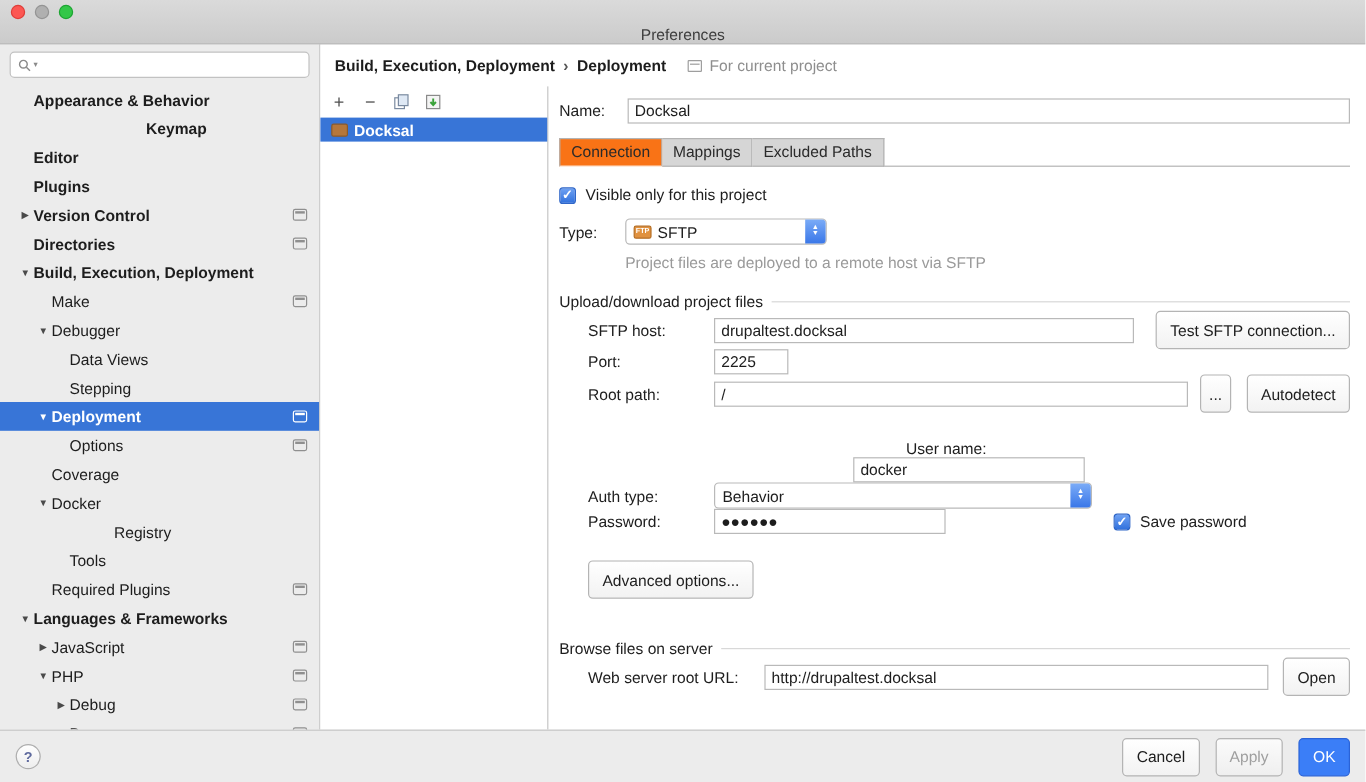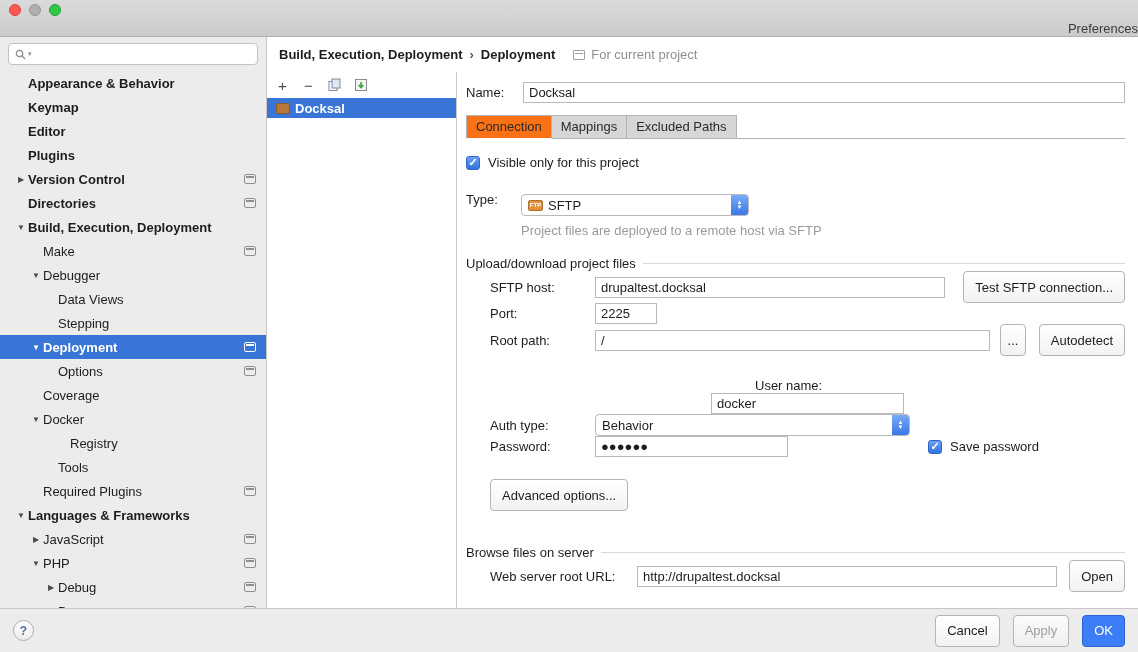--- a/index.html
+++ b/index.html
@@ -7,21 +7,21 @@
   body { font-family:"Liberation Sans", sans-serif; font-size:13px; color:#1d1d1d; background:#fff; overflow:hidden; }
   .window { width:1138px; height:652px; display:flex; flex-direction:column; }
 
   
   .titlebar { flex:0 0 22px; background:linear-gradient(#dadada,#cbcbcb); border-bottom:1px solid #b0b0b0; position:relative; display:flex; align-items:center; }
   .traffic { position:absolute; left:9px; top:4px; display:flex; gap:8px; }
   .tl { width:12px; height:12px; border-radius:50%; display:inline-block; }
   .tl.red { background:#fc5753; border:1px solid #df3e39; }
   .tl.gray { background:#b0b0b0; border:1px solid #949494; }
   .tl.green { background:#33c748; border:1px solid #1da532; }
-  .title { width:100%; text-align:right; color:#3d3d3d;margin-top:21px; }
+  .title { width:100%; text-align:center; color:#3d3d3d;margin-top:21px; }
 
   .main { flex:1; display:flex; min-height:0; }
 
   
   .sidebar { width:267px; flex:0 0 267px; background:#ececec; border-right:1px solid #c6c6c6; display:flex; flex-direction:column; }
   .search-wrap { padding:6px 8px 6px; height:34px; }
   .search-box { height:22px; background:#fff; border:1px solid #c2c2c2; border-radius:4px; display:flex; align-items:center; padding:0 6px; gap:2px; color:#8a8a8a; }
   .search-box svg { display:block; }
   .chev { font-size:7px; color:#8a8a8a; }
   .tree { flex:1; overflow:hidden; }
@@ -73,21 +73,21 @@
 
   .check-row { margin-top:16px; gap:8px; }
   .checkbox { width:14px; height:14px; border:1px solid #b0b0b0; border-radius:3px; background:#fff; display:inline-flex; align-items:center; justify-content:center; color:#fff; font-size:11px; font-weight:bold; flex:0 0 14px; }
   .checkbox.checked { background:linear-gradient(#6ea1f3,#3272dd); border-color:#2f66c8; }
   .checkbox.checked::after { content:"✓"; }
 
   .type-row { margin-top:12px; }
   .type-row .flabel { width:55px; }
   .combo { height:22px; border:1px solid #b9b9b9; border-radius:4px; background:#fff; display:flex; align-items:center; padding-left:6px; gap:5px; }
   .combo .cap { margin-left:auto; width:17px; align-self:stretch; background:linear-gradient(#7aabf7,#3a77e8); border-radius:0 3px 3px 0; display:flex; flex-direction:column; align-items:center; justify-content:center; color:#fff; font-size:6px; line-height:5px; }
-  .type-combo { width:228px;margin-top:12px; }
+  .type-combo { width:168px; }
   .ftp-icon { width:15px; height:11px; background:#e0913f; border:1px solid #b56f26; border-radius:2px; color:#fff; font-size:6px; font-weight:bold; display:flex; align-items:center; justify-content:center; flex:0 0 15px; }
 
   .hint { margin:7px 0 0 55px; color:#9a9a9a; }
 
   .section { margin-top:18px; display:flex; align-items:center; gap:7px; }
   .section-line { flex:1; height:1px; background:#d8d8d8; }
 
   .indent { margin-left:24px; }
   .frow { margin-top:0; }
   .frow .flabel { width:105px; }
@@ -139,21 +139,21 @@
               <line x1="7" y1="7" x2="10" y2="10" stroke="#8a8a8a" stroke-width="1.2"></line>
             </svg>
           <span class="chev">▾</span>
         </div>
       </div>
       <div class="tree" id="tree">
           <div class="tree-row bold" style="padding-left: 14px;">
             <span class="arrow"></span>
             <span class="tree-label">Appearance &amp; Behavior</span>
           </div>
-          <div class="tree-row bold" style="padding-left: 14px;">
+          <div class="tree-row bold" style="padding-left: 14px; justify-content: center;">
             <span class="arrow"></span>
             <span class="tree-label">Keymap</span>
           </div>
           <div class="tree-row bold" style="padding-left: 14px;">
             <span class="arrow"></span>
             <span class="tree-label">Editor</span>
           </div>
           <div class="tree-row bold" style="padding-left: 14px;">
             <span class="arrow"></span>
             <span class="tree-label">Plugins</span>
@@ -200,21 +200,21 @@
             <span class="shared-icon"></span>
           </div>
           <div class="tree-row" style="padding-left: 29px;">
             <span class="arrow"></span>
             <span class="tree-label">Coverage</span>
           </div>
           <div class="tree-row" style="padding-left: 29px;">
             <span class="arrow">▼</span>
             <span class="tree-label">Docker</span>
           </div>
-          <div class="tree-row" style="padding-left: 56px;">
+          <div class="tree-row" style="padding-left: 56px; margin-left: 25px;">
             <span class="arrow"></span>
             <span class="tree-label">Registry</span>
           </div>
           <div class="tree-row" style="padding-left: 44px;">
             <span class="arrow"></span>
             <span class="tree-label">Tools</span>
           </div>
           <div class="tree-row" style="padding-left: 29px;">
             <span class="arrow"></span>
             <span class="tree-label">Required Plugins</span>

